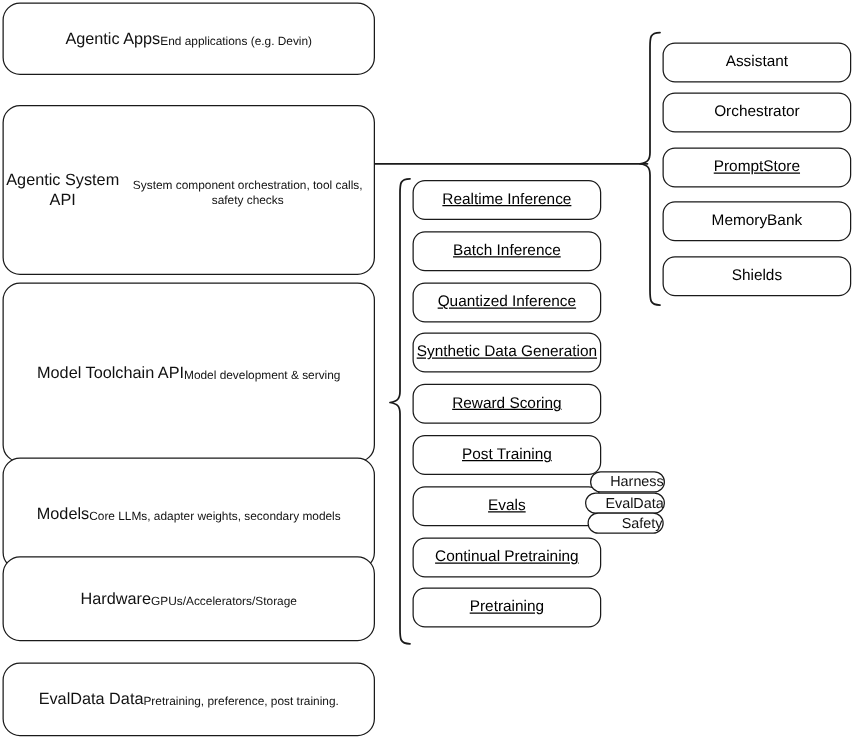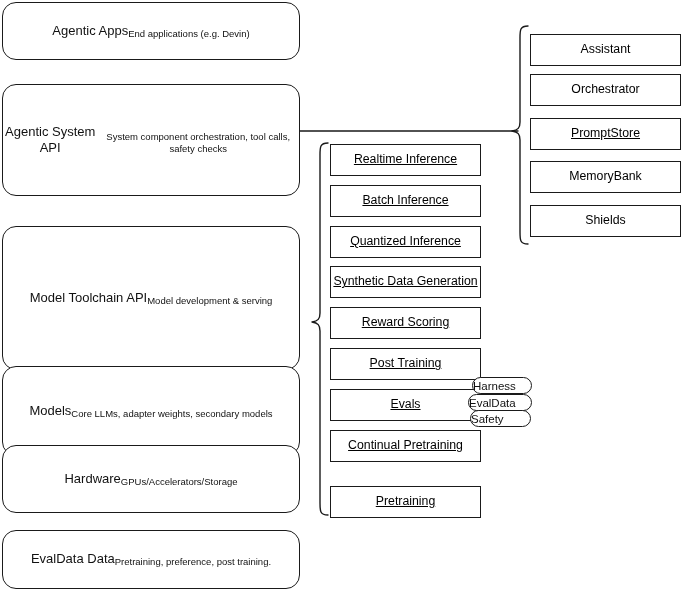--- a/index.html
+++ b/index.html
@@ -38,21 +38,21 @@
   .layer-title {
     font-size: 13px;
     color: #111;
   }
   .layer-sub {
     font-size: 9.5px;
     color: #111;
     margin-top: 5px;
   }
   .item-box {
-    border-radius: 0;
+    border-radius: 10px;
     font-size: 12.3px;
     border-width: 1.5px;
   }
   .mid-box {
     left: 330px;
     width: 151px;
     height: 32px;
     text-decoration: underline;
   }
   .right-box {
@@ -61,21 +61,21 @@
     height: 32px;
   }
   .pill {
     position: absolute;
     box-sizing: border-box;
     border: 1.5px solid #1a1a1a;
     background: #ffffff;
     border-radius: 999px;
     display: flex;
     align-items: center;
-    justify-content: flex-start;
+    justify-content: flex-end;
     font-size: 11.5px;
     color: #111;
     height: 17px;
   }
   svg.overlay {
     position: absolute;
     left: 0;
     top: 0;
     width: 682px;
     height: 591px;
@@ -93,21 +93,21 @@
 </head>
 <body>
 
 <div id="canvas">
 
   <div class="box layer-box" style="top:2px; height:58px;">
     <div class="layer-title">Agentic Apps</div>
     <div class="layer-sub">End applications (e.g. Devin)</div>
   </div>
 
-  <div class="box layer-box" style="top:84px; height:112px;">
+  <div class="box layer-box" style="top:84px; height:136px;">
     <div class="layer-title">Agentic System API</div>
     <div class="layer-sub">System component orchestration, tool calls, safety checks</div>
   </div>
 
   <div class="box layer-box" style="top:226px; height:144px;">
     <div class="layer-title">Model Toolchain API</div>
     <div class="layer-sub">Model development &amp; serving</div>
   </div>
 
   <div class="box layer-box" style="top:366px; height:90px;">
@@ -142,21 +142,21 @@
   </div>
   <div class="box item-box mid-box" style="top:348px;">
     <span>Post Training</span>
   </div>
   <div class="box item-box mid-box" style="top:389px;">
     <span>Evals</span>
   </div>
   <div class="box item-box mid-box" style="top:430px;">
     <span>Continual Pretraining</span>
   </div>
-  <div class="box item-box mid-box" style="top:470px;margin-top:16px;">
+  <div class="box item-box mid-box" style="top:470px;">
     <span>Pretraining</span>
   </div>
 
   <div class="pill" style="left:472px; top:377px; width:60px;">
     <span>Harness</span>
   </div>
   <div class="pill" style="left:468px; top:394px; width:64px;">
     <span>EvalData</span>
   </div>
   <div class="pill" style="left:470px; top:410px; width:61px;">

